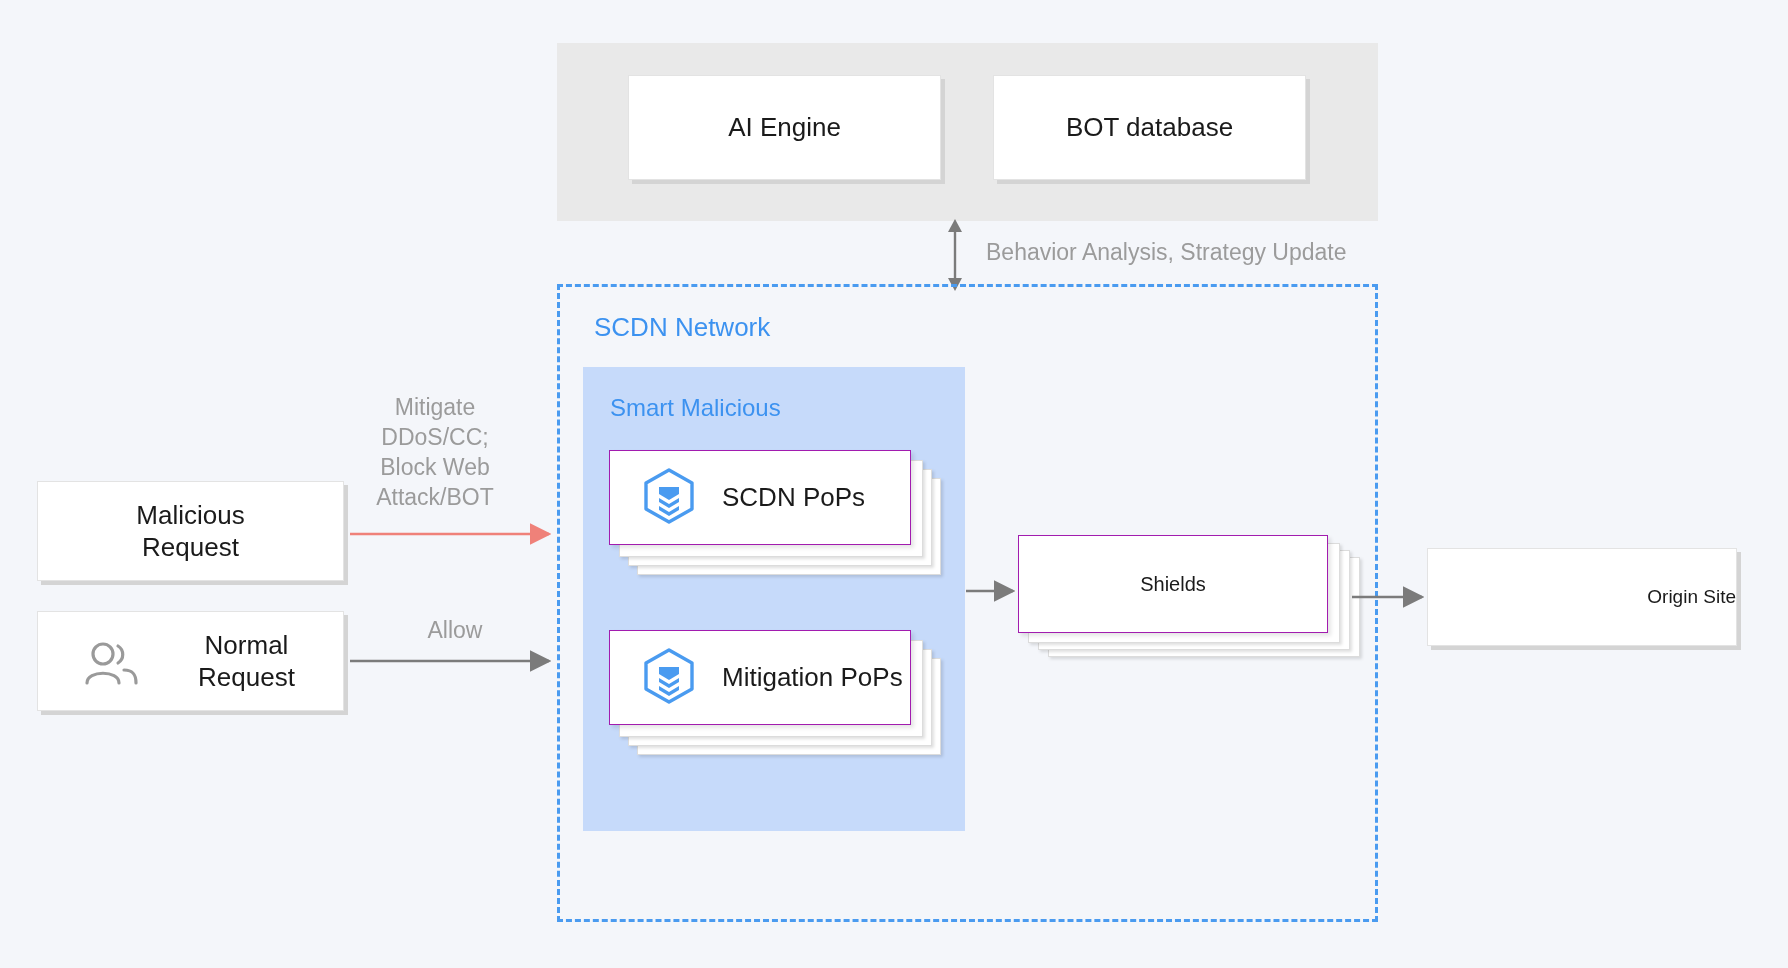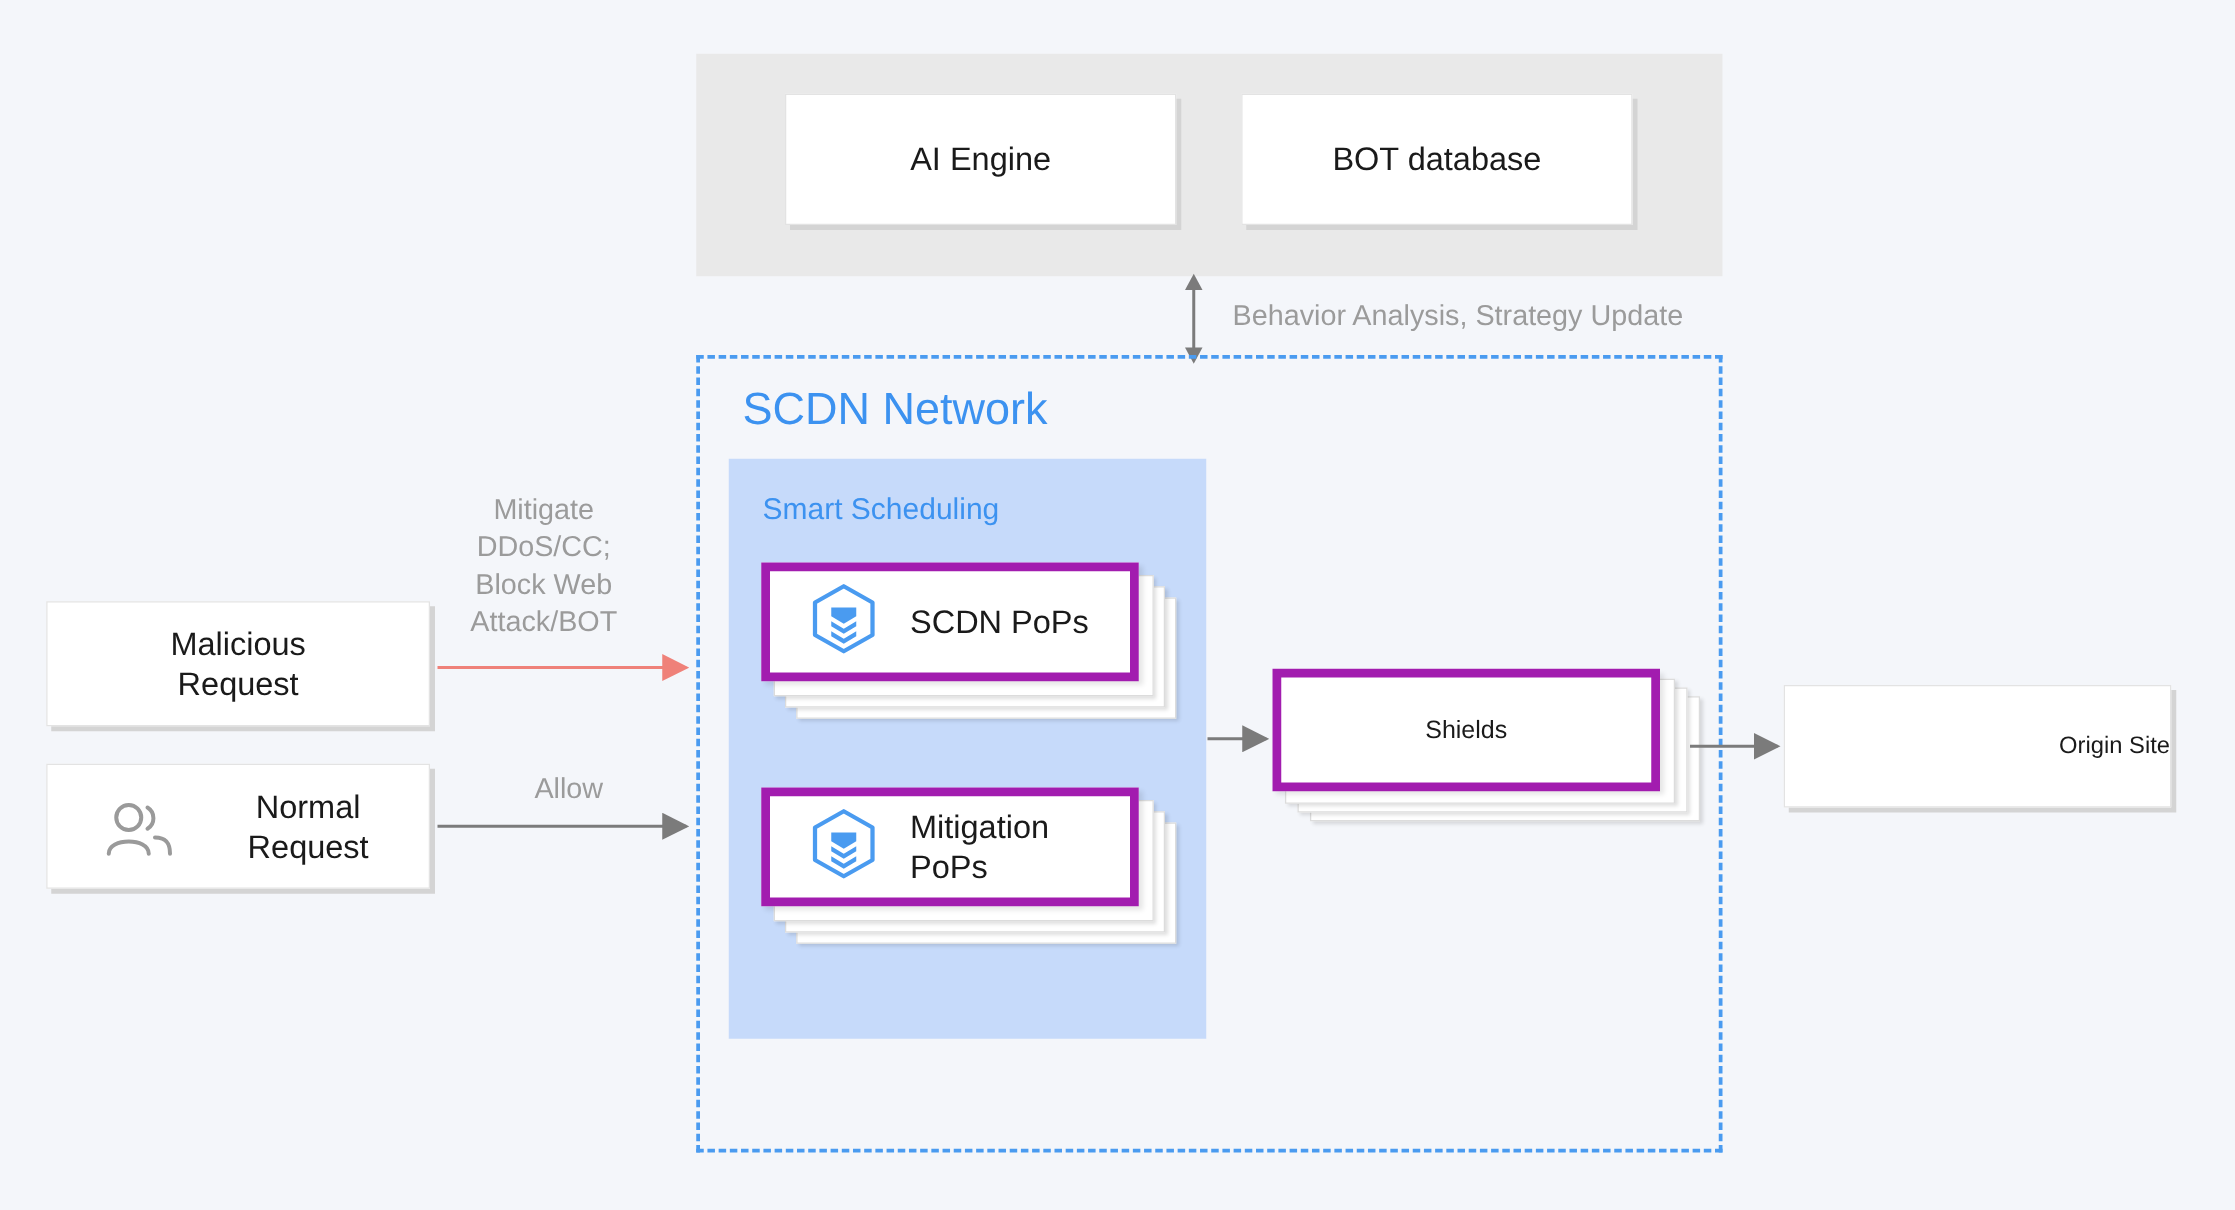--- a/index.html
+++ b/index.html
@@ -36,21 +36,21 @@
   }
 
   
   #scdn-network{
     left:557px;top:284px;width:821px;height:638px;
     border:3px dashed #4a9bf0;
     background:transparent;
   }
   #scdn-title{
     left:594px;top:307px;width:340px;height:40px;
-    color:#3c92f0;font-size:36px;line-height:40px;font-weight:400;
+    color:#3c92f0;font-size:26px;line-height:40px;font-weight:400;
   }
 
   
   #smart-panel{
     left:583px;top:367px;width:382px;height:464px;
     background:#c6dafa;
   }
   #smart-title{
     left:610px;top:391px;width:300px;height:34px;
     color:#3c92f0;font-size:24px;line-height:34px;
@@ -60,21 +60,21 @@
   .stack{position:absolute;}
   .stack .layer{
     position:absolute;
     background:#ffffff;
     border:1px solid #dcdcdc;
     box-shadow:2px 2px 3px rgba(0,0,0,0.13);
   }
   .stack .front{
     position:absolute;left:0;top:0;
     background:#ffffff;
-    border:7px solid #a21caf;
+    border:1px solid #a21caf;
     box-shadow:3px 3px 4px rgba(0,0,0,0.10);
     display:flex;align-items:center;
     box-sizing:border-box;
   }
 
   
   #scdn-pops-stack{left:609px;top:450px;width:330px;height:123px;}
   #scdn-pops-stack .front{width:302px;height:95px;}
   #mitigation-pops-stack{left:609px;top:630px;width:330px;height:123px;}
   #mitigation-pops-stack .front{width:302px;height:95px;}
@@ -141,21 +141,21 @@
       <polygon points="25,1 18,14 32,14" fill="#7b7b7b"></polygon>
       <polygon points="25,73 18,60 32,60" fill="#7b7b7b"></polygon>
     </svg>
   </div>
   <div class="abs" id="behavior-label">Behavior Analysis, Strategy Update</div>
 
   <div class="abs" id="scdn-network"></div>
   <div class="abs" id="scdn-title">SCDN Network</div>
 
   <div class="abs" id="smart-panel"></div>
-  <div class="abs" id="smart-title">Smart Scheduling</div>
+  <div class="abs" id="smart-title">Smart Malicious</div>
 
   <div class="stack" id="scdn-pops-stack">
     <div class="layer" style="left:28px;top:28px;width:302px;height:95px;"></div>
     <div class="layer" style="left:19px;top:19px;width:302px;height:95px;"></div>
     <div class="layer" style="left:10px;top:10px;width:302px;height:95px;"></div>
     <div class="front">
       <span class="pop-icon">
         <svg width="54" height="58" viewBox="0 0 54 58">
           <path d="M27 3 L50 16 L50 42 L27 55 L4 42 L4 16 Z" fill="none" stroke="#4a9bf0" stroke-width="3.4" stroke-linejoin="round"></path>
           <path d="M17 20 L37 20 L37 27 L27 33 L17 27 Z" fill="#4a9bf0"></path>

